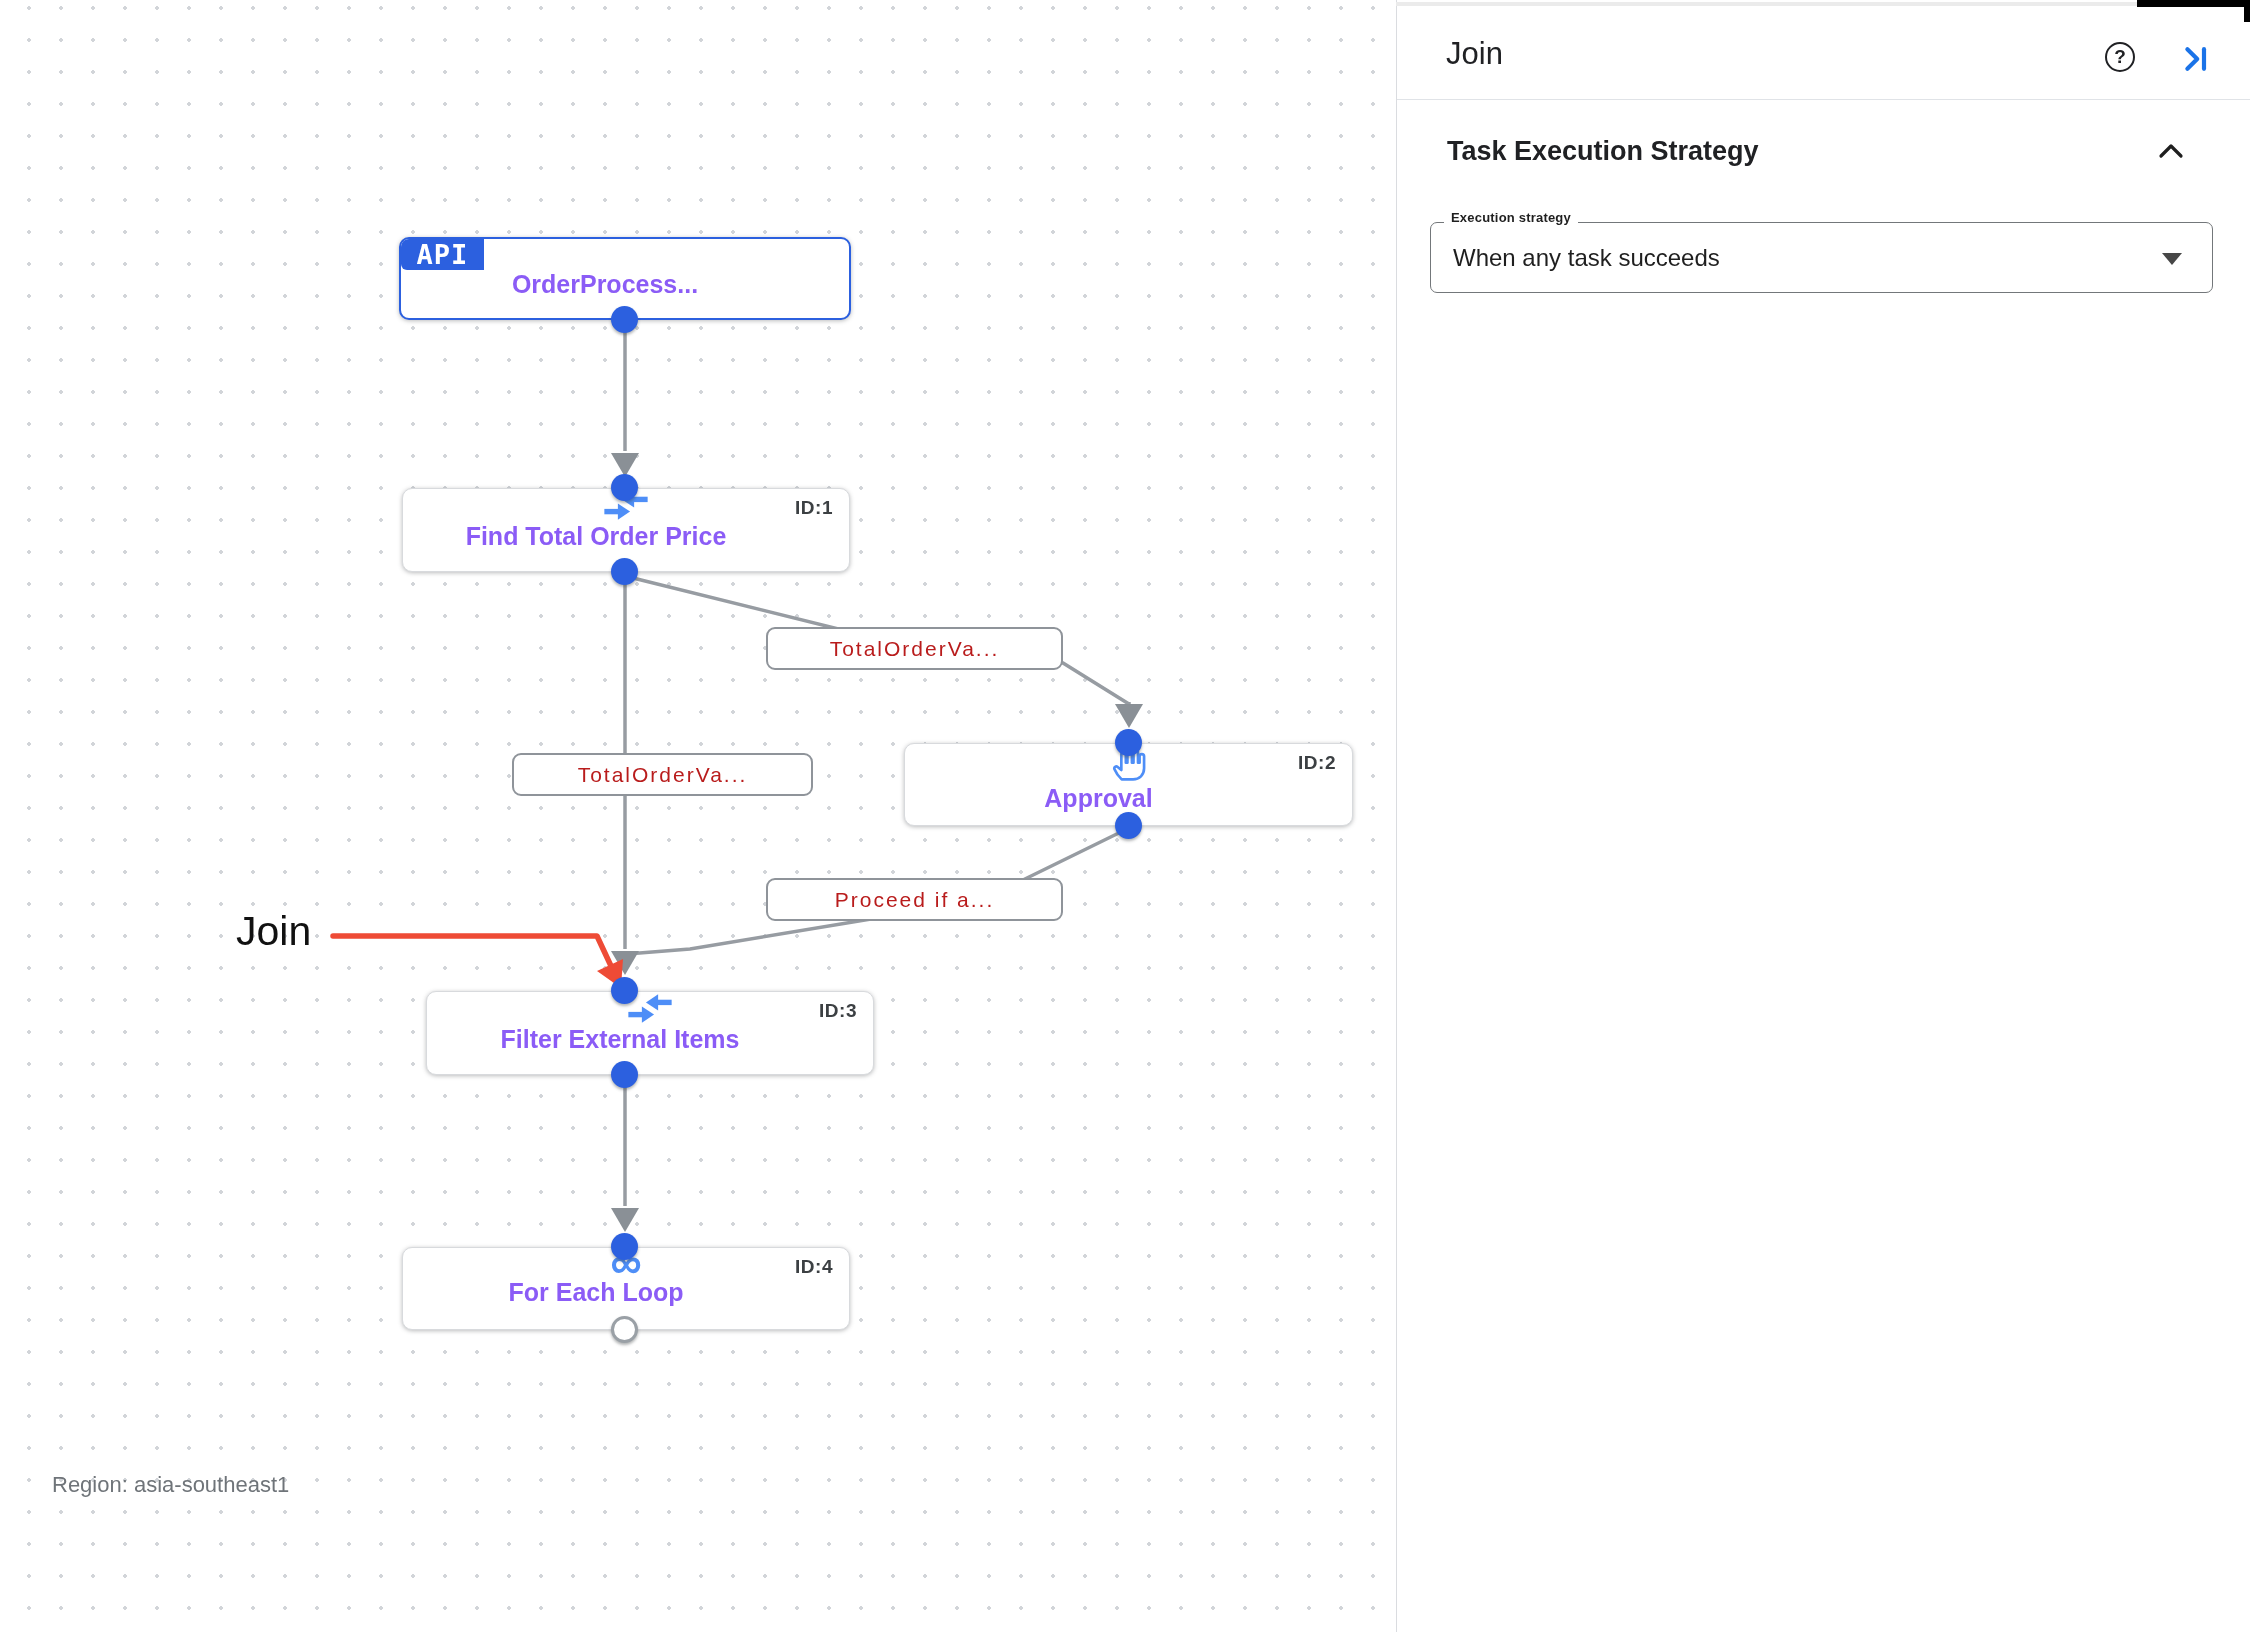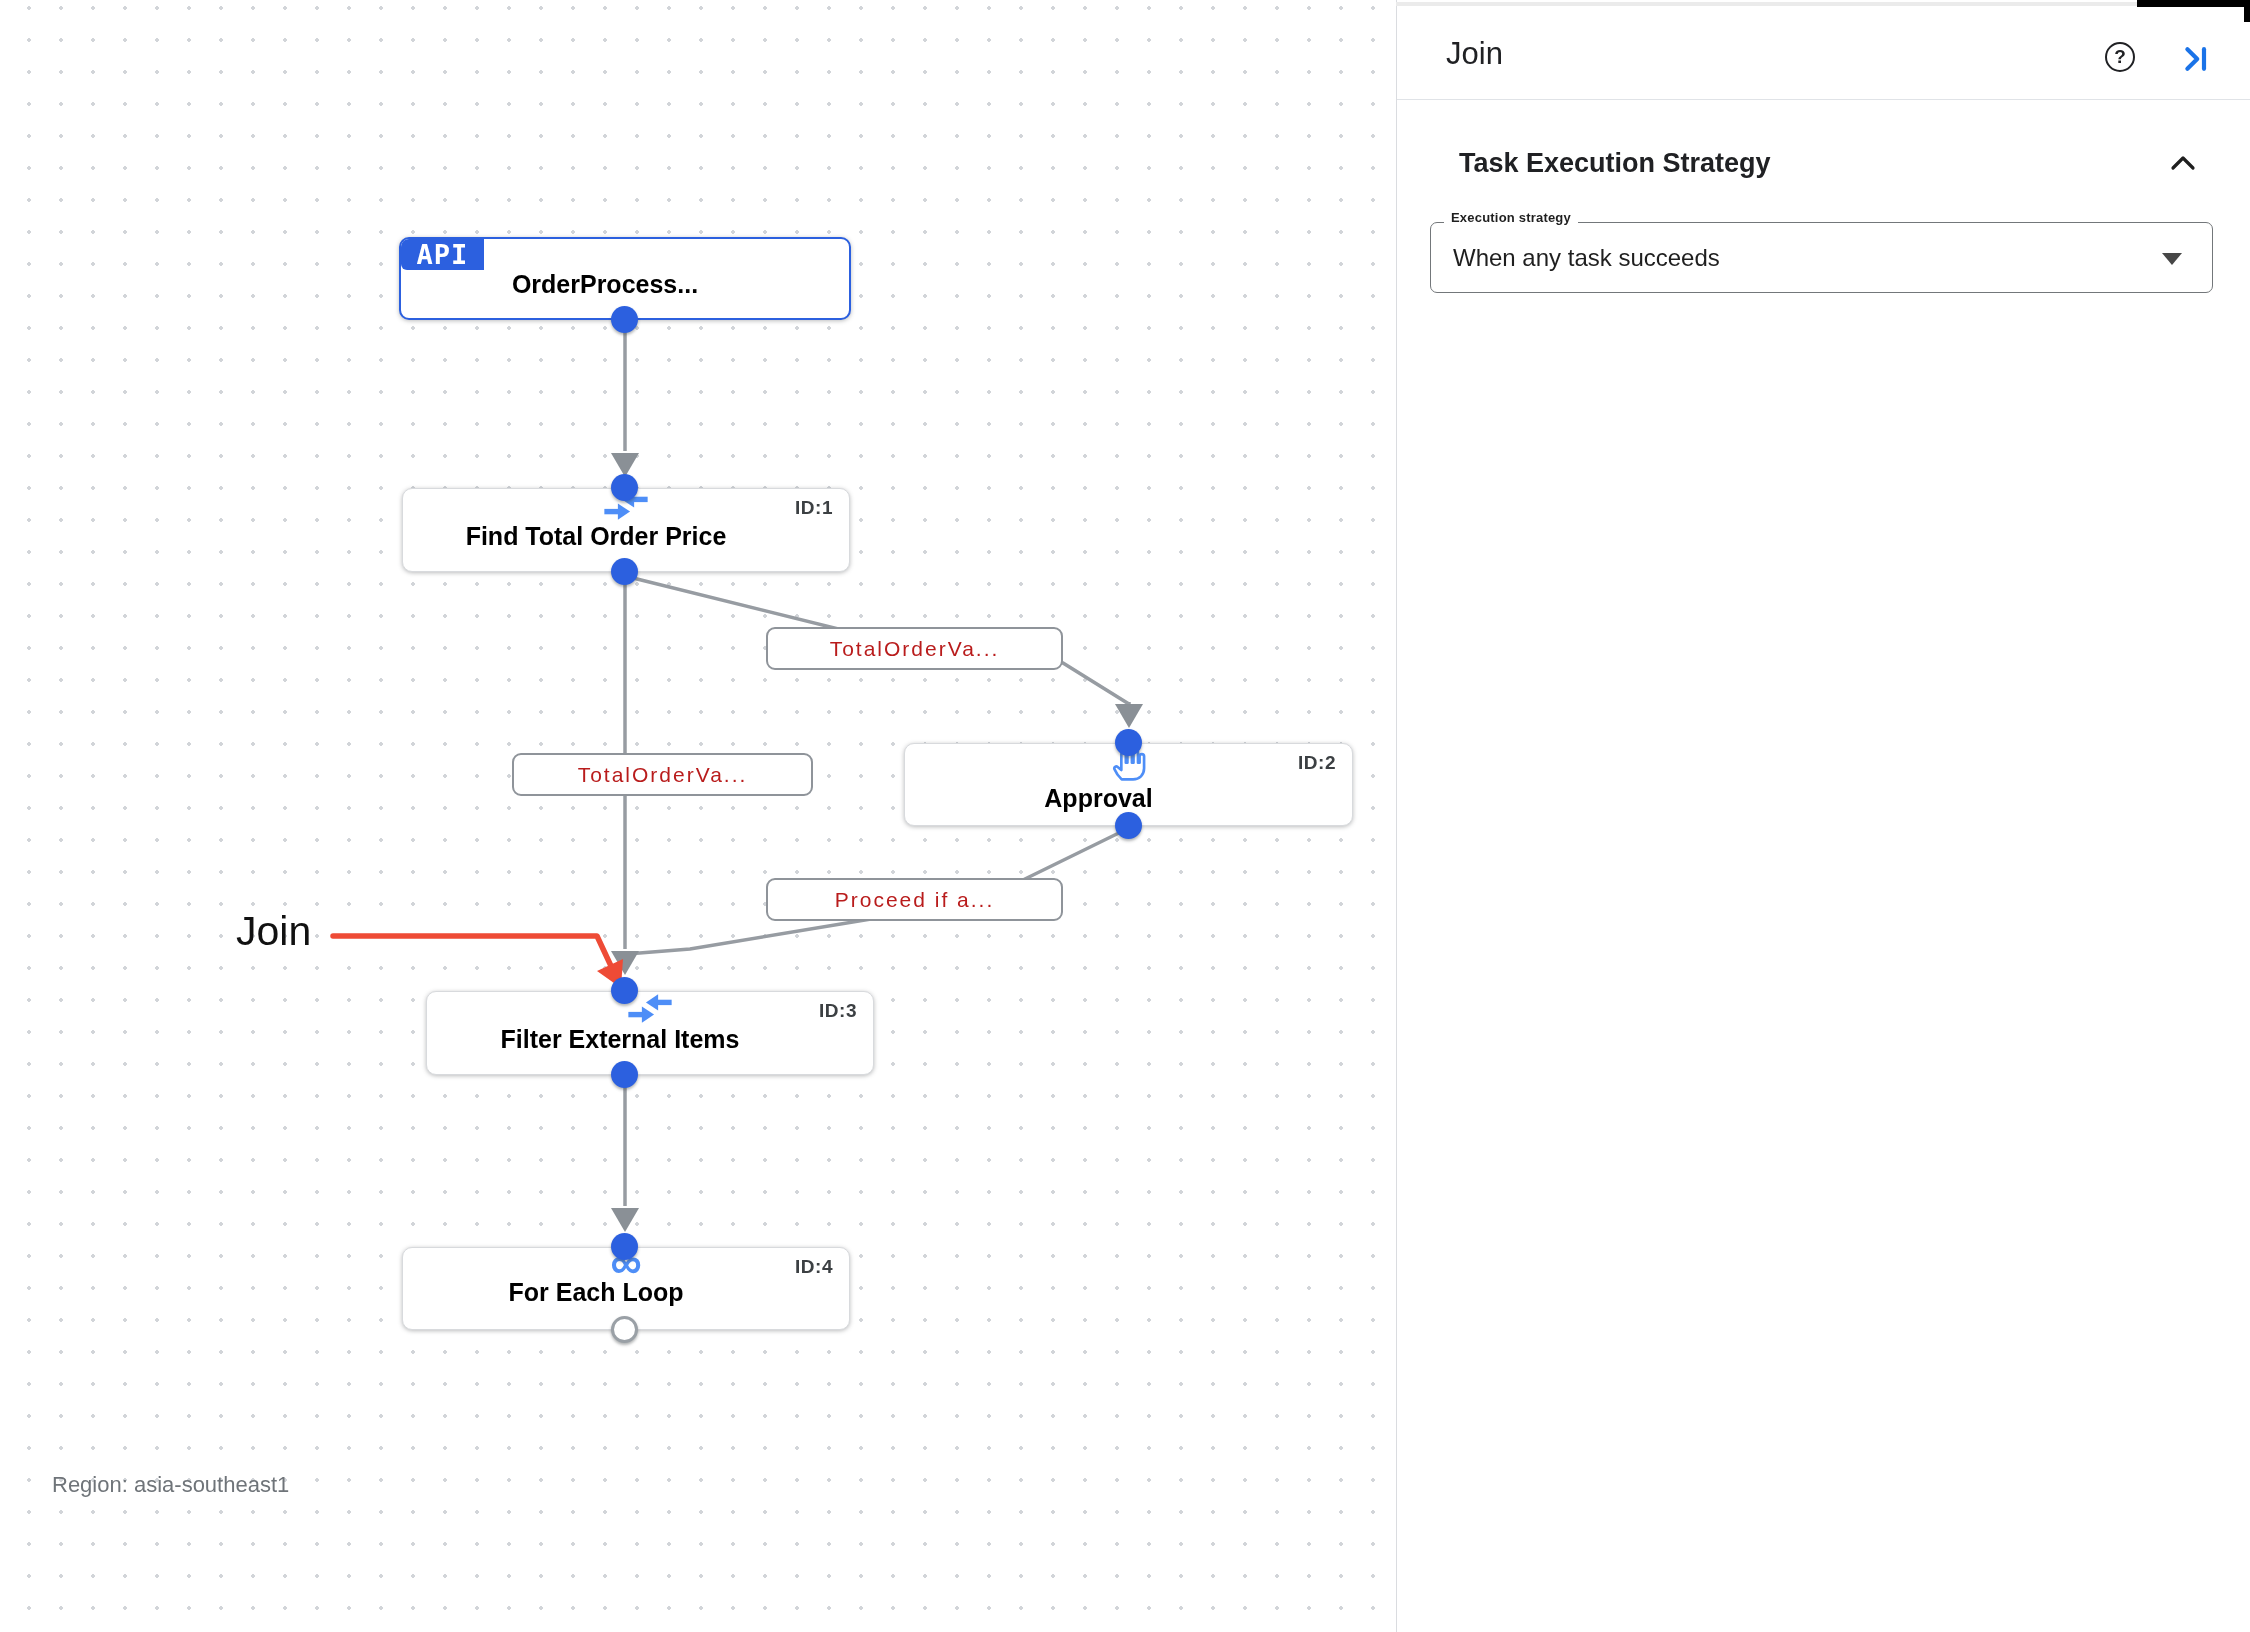--- a/index.html
+++ b/index.html
@@ -17,21 +17,21 @@
   }
   .edges { position:absolute; left:0; top:0; pointer-events:none; }
 
   .node {
     position:absolute; display:flex; align-items:center;
     background:#fff; border:1.5px solid #d8dadd; border-radius:10px;
     box-shadow:0 1px 4px rgba(60,64,67,.35);
     flex-direction:column;
   }
   .node .icon-box { width:96px; display:flex; align-items:center; justify-content:center; flex:0 0 auto; }
-  .node .title { flex:1; text-align:center; font-weight:bold; font-size:25px; color:#000000; padding-right:60px; }
+  .node .title { flex:1; text-align:center; font-weight:bold; font-size:25px; color:#8b5cf6; padding-right:60px; }
   .node .id-badge { position:absolute; top:8px; right:16px; font-size:19px; letter-spacing:.5px; color:#3c4043; font-weight:bold; }
 
   .node.trigger { border:2px solid #2C60DF; padding:0; overflow:hidden; }
   .trigger-accent {
     width:83px; align-self:stretch; background:#2C60DF; color:#fff;
     display:flex; align-items:center; justify-content:center;
     font-family:"DejaVu Sans Mono","Liberation Mono",monospace;
     font-weight:bold; font-size:27px; letter-spacing:1px; border-radius:6px 0 0 6px;
   }
   .node.trigger .title { padding-right:40px; }
@@ -57,21 +57,21 @@
   .panel-title { position:absolute; left:49px; top:36px; font-size:31px; color:#202124; }
   .panel-divider { position:absolute; left:0; top:99px; width:100%; height:1px; background:#e0e3e7; }
 
   .icon-btn { position:absolute; display:flex; align-items:center; justify-content:center; cursor:pointer; }
   .help-circle {
     width:30px; height:30px; border:2.5px solid #202124; border-radius:50%;
     display:flex; align-items:center; justify-content:center;
     font-size:19px; font-weight:bold; color:#202124;
   }
 
-  .section-header { position:absolute; left:50px; top:148px; width:760px; height:44px; cursor:pointer;margin-left:12px; }
+  .section-header { position:absolute; left:50px; top:136px; width:760px; height:44px; cursor:pointer; }
   .section-title { font-size:27px; font-weight:bold; color:#202124; }
   .section-chevron { position:absolute; right:22px; top:6px; }
 
   .select-field {
     position:absolute; left:33px; top:222px; width:783px; height:71px;
     border:1.5px solid #73777a; border-radius:7px; background:#fff;
     display:flex; align-items:center; cursor:pointer;
   }
   .select-label {
     position:absolute; top:-13px; left:13px; background:#fff; padding:0 7px;

